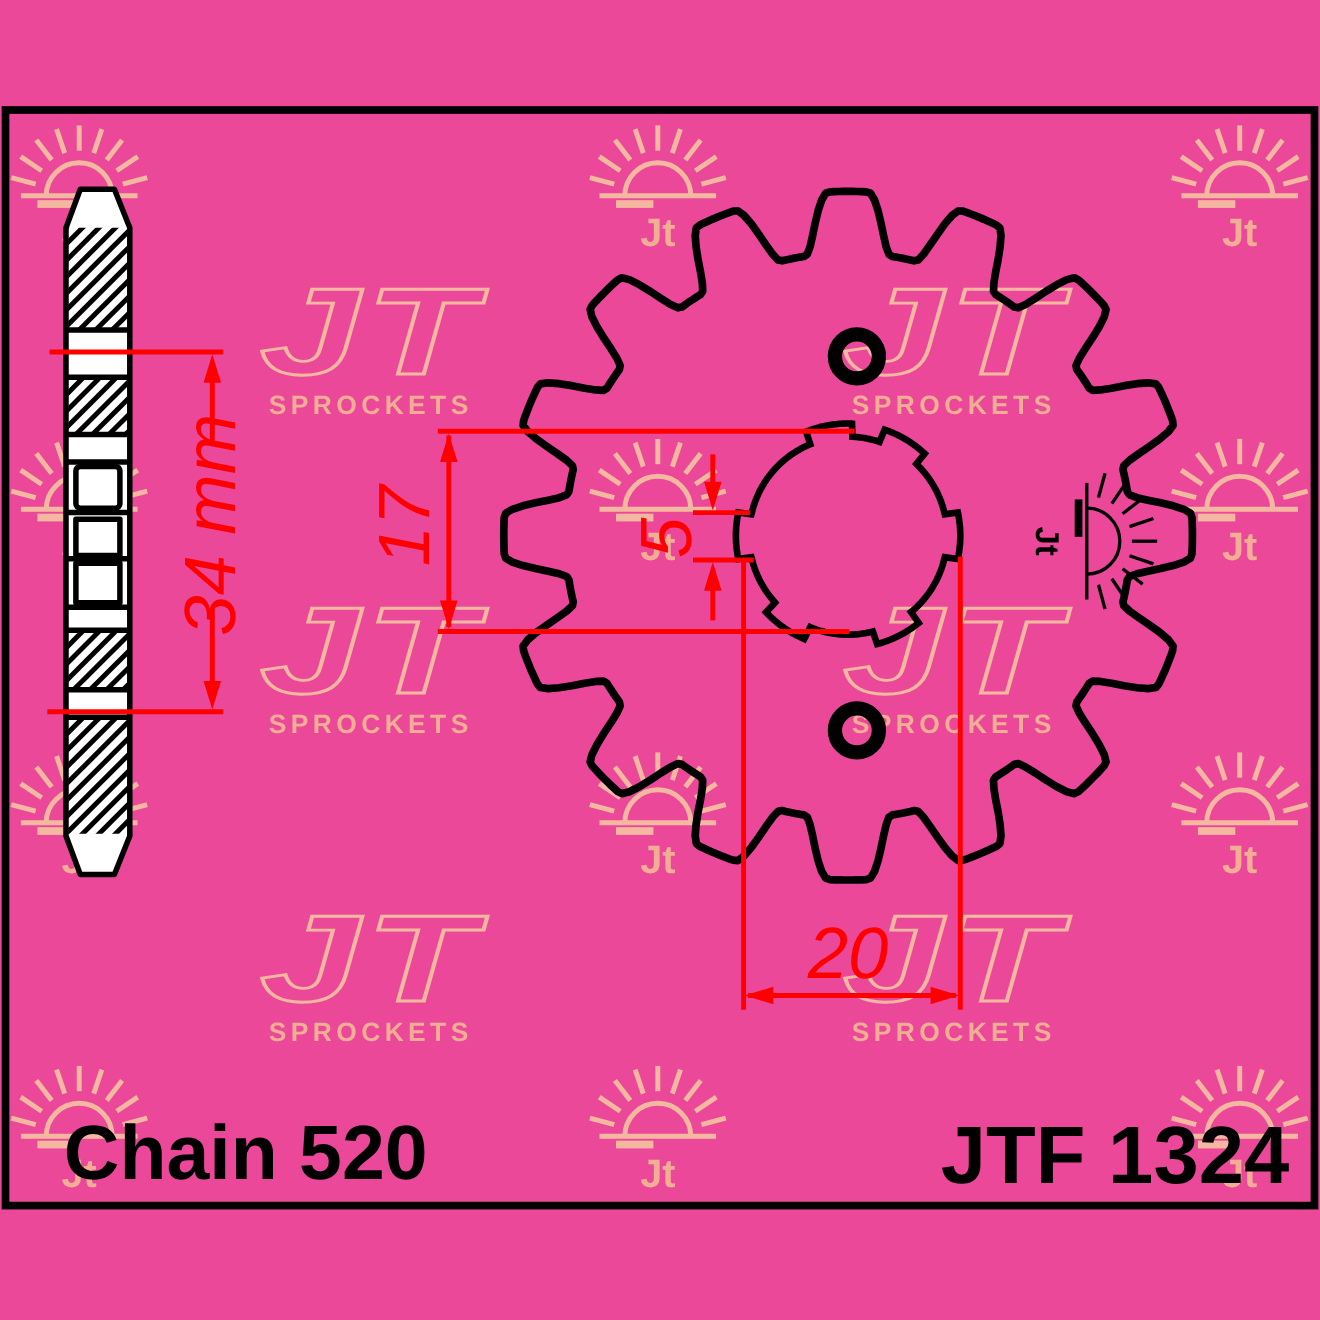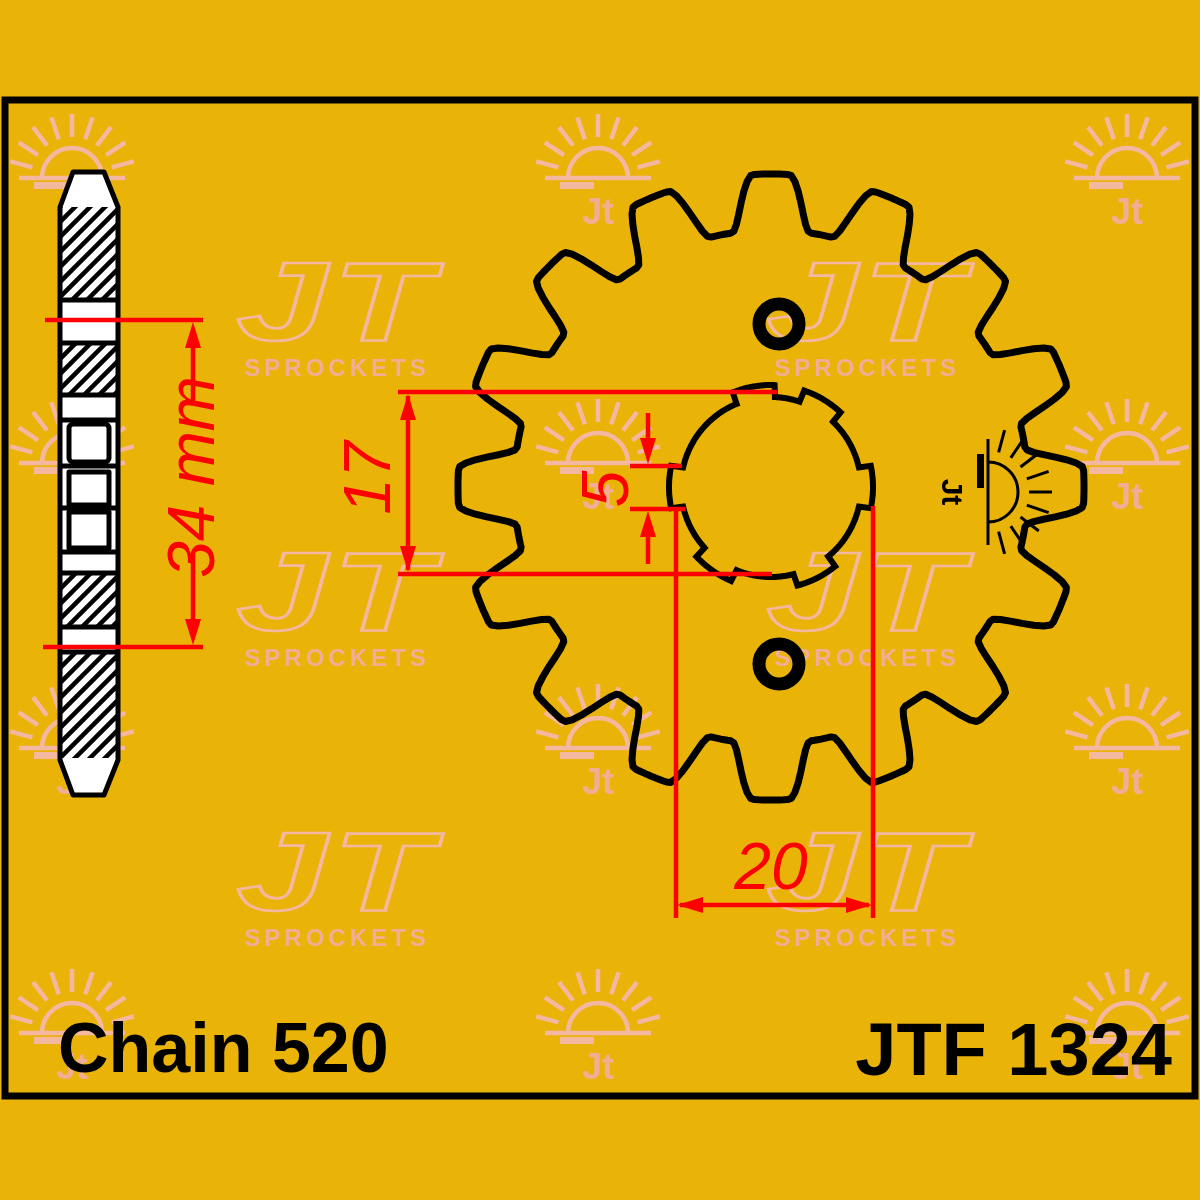--- a/index.html
+++ b/index.html
@@ -1,16 +1,16 @@
 <!DOCTYPE html>
 <html><head>
 <meta charset="utf-8">
 <style>
   html,body{margin:0;padding:0;background:#fff;}
-  .canvas{position:relative;width:1200px;height:1200px;background:#eab308;overflow:hidden;
+  .canvas{position:relative;width:1200px;height:1200px;background:#ec4899;overflow:hidden;
           font-family:"Liberation Sans", sans-serif;}
   svg{position:absolute;left:0;top:0;}
   text{font-family:"Liberation Sans", sans-serif;}
   .dimtxt{font-style:italic;font-size:66px;fill:#ff0000;}
   .lbl{font-weight:bold;fill:#000;}
 </style>
 </head>
 <body>
 
 <div class="canvas">

